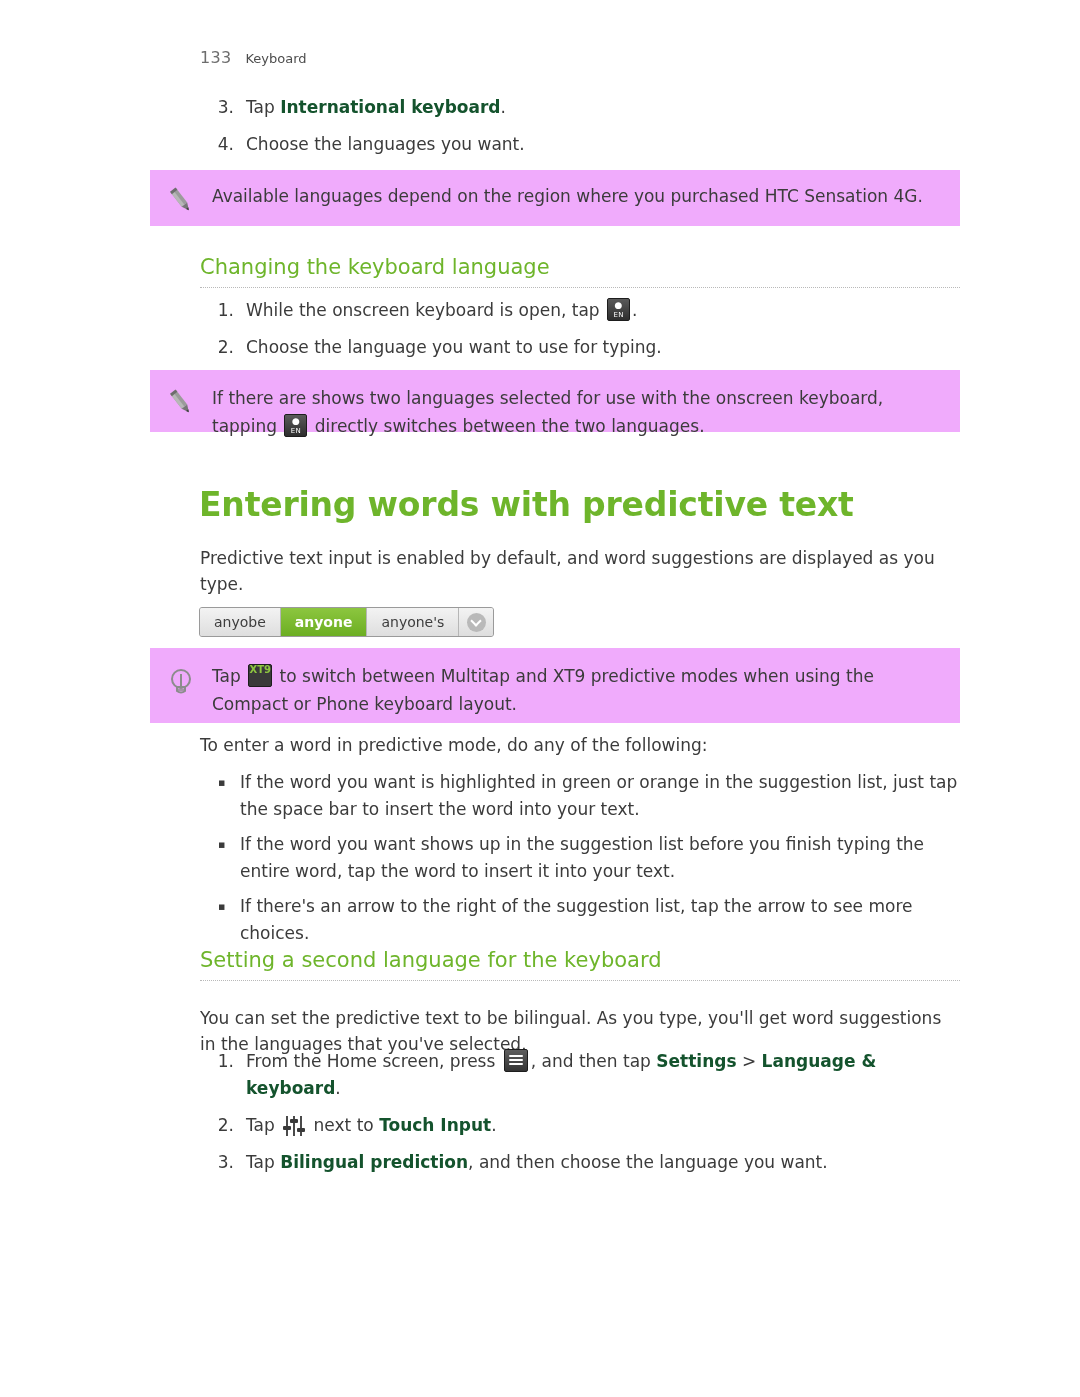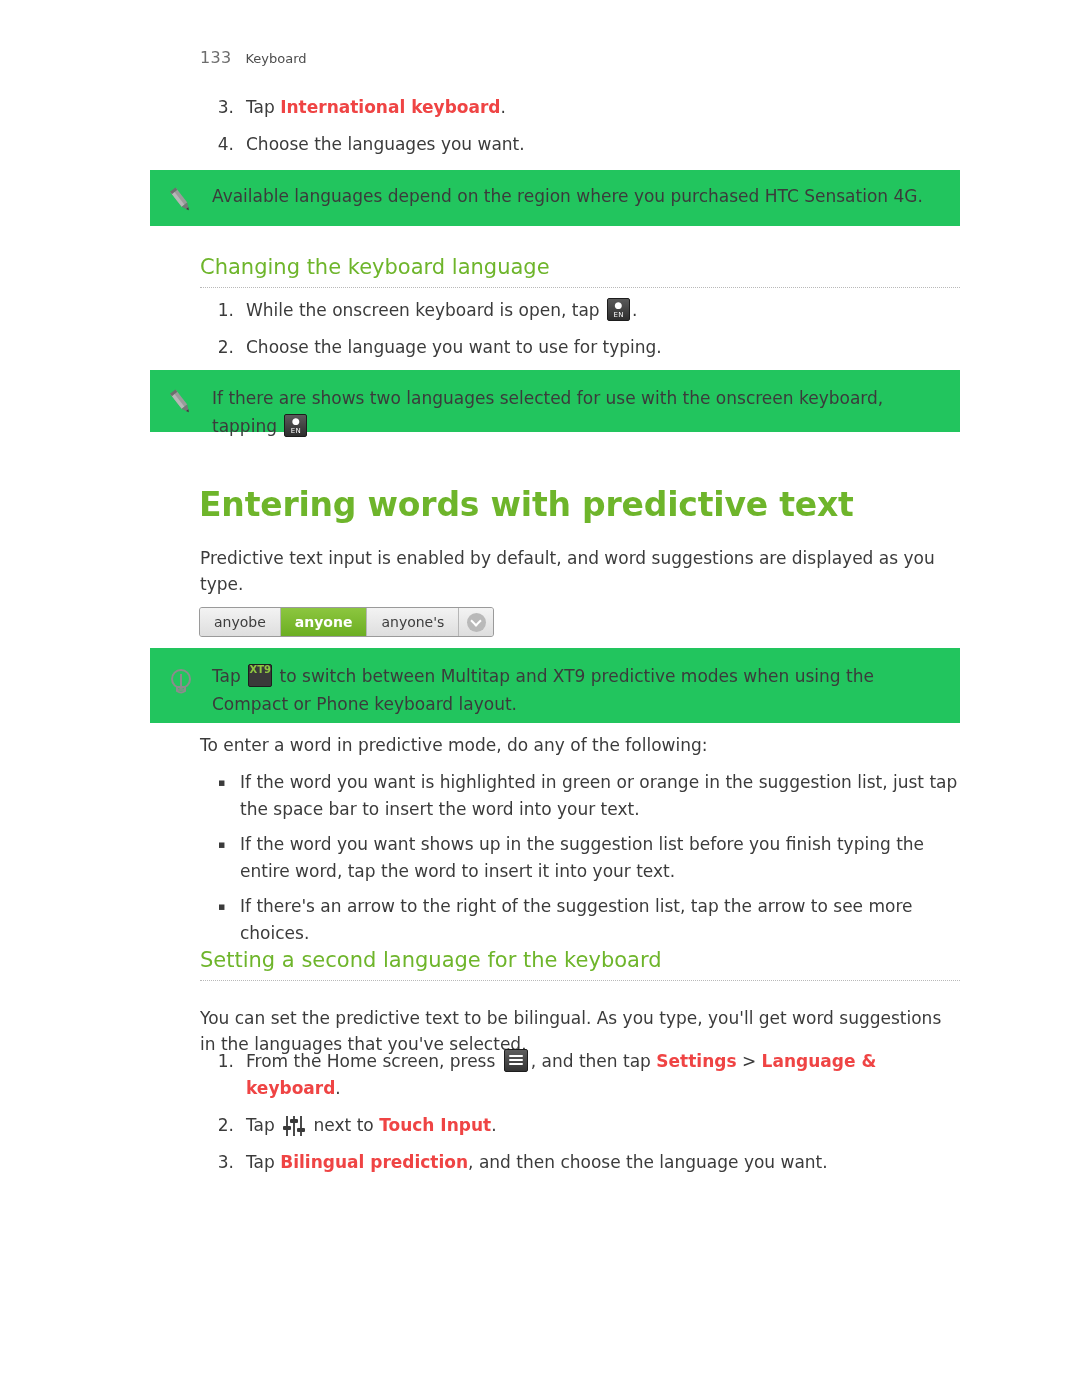--- a/index.html
+++ b/index.html
@@ -38,21 +38,21 @@
   }
   .header-chapter {
     font-size: 13px;
     color: #4d4d4d;
   }
   .para {
     font-size: 17px;
     line-height: 26px;
     color: #3b3b3b;
   }
-  .bold { font-weight: bold; color: #ef4444; }
+  .bold { font-weight: bold; color: #14532d; }
   .num-item {
     position: relative;
     display: flex;
     font-size: 17px;
     line-height: 27px;
     color: #3b3b3b;
     margin-bottom: 10px;
   }
   .num-marker {
     width: 34px;
@@ -75,21 +75,21 @@
   .bullet-marker {
     flex: 0 0 22px;
     font-size: 11px;
     line-height: 27px;
     color: #3b3b3b;
   }
   .bullet-text { flex: 1; }
 
   
   .note {
-    background: #22c55e;
+    background: #f0abfc;
     display: flex;
     align-items: flex-start;
     box-sizing: border-box;
   }
   .note-icon {
     flex: 0 0 62px;
     display: flex;
     justify-content: center;
     padding-top: 4px;
   }
@@ -345,21 +345,21 @@
           <rect x="12" y="2" width="7" height="18" fill="#9b9b9b"></rect>
           <rect x="12" y="2" width="3.5" height="18" fill="#b7b7b7"></rect>
           <polygon points="12,20 19,20 15.5,27" fill="#777"></polygon>
           <polygon points="14,24.5 17,24.5 15.5,27" fill="#3a3a3a"></polygon>
           <rect x="12" y="1" width="7" height="3" fill="#6d6d6d"></rect>
         </g>
       </svg>
     </div>
     <div class="note-body">
       <div>If there are shows two languages selected for use with the onscreen keyboard,</div>
-      <div><span>tapping </span><span class="key-icon"><span class="glyph-top">●</span><span class="glyph-bot">EN</span></span></div>
+      <div><span>tapping </span><span class="key-icon"><span class="glyph-top">●</span><span class="glyph-bot">EN</span></span><span> directly switches between the two languages.</span></div>
     </div>
   </div>
 
   <div class="h1" style="position:absolute; left:199px; top:485px; width:800px;">Entering words with predictive text</div>
 
   <div class="para" style="position:absolute; left:200px; top:545px; width:760px;">Predictive text input is enabled by default, and word suggestions are displayed as you type.</div>
 
   <div class="suggestion-strip" style="left:199px; top:607px;">
     <div class="sugg">anyobe</div>
     <div class="sugg active">anyone</div>

